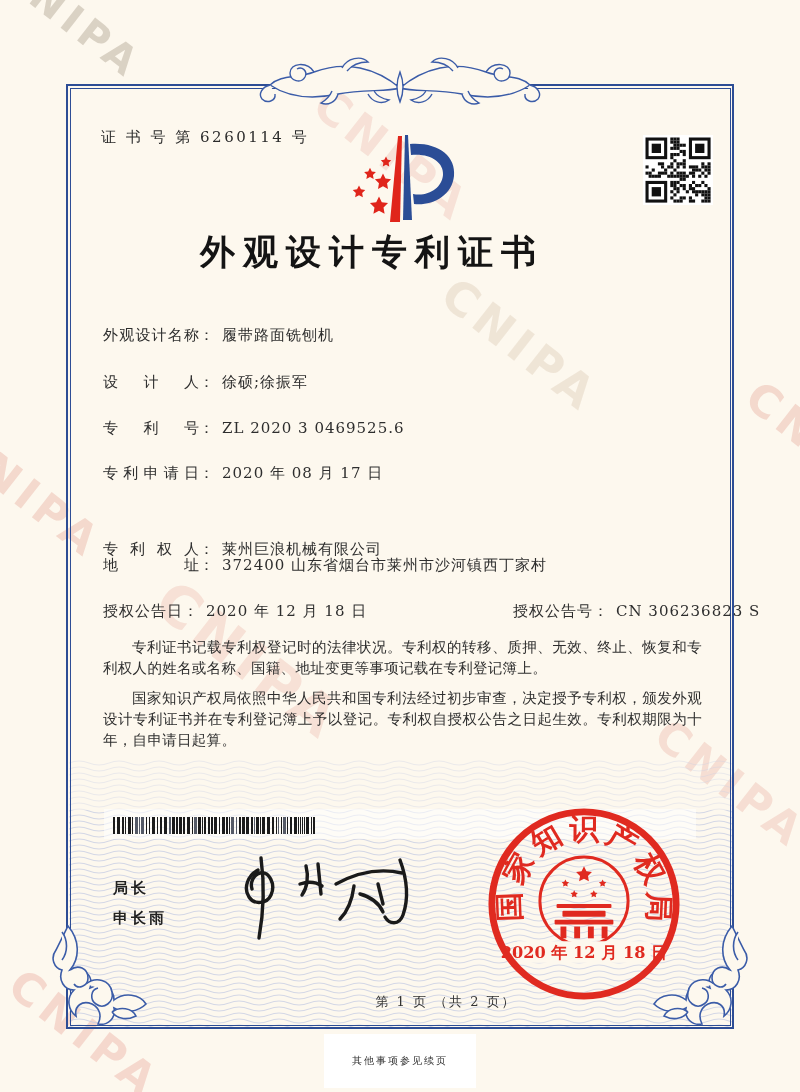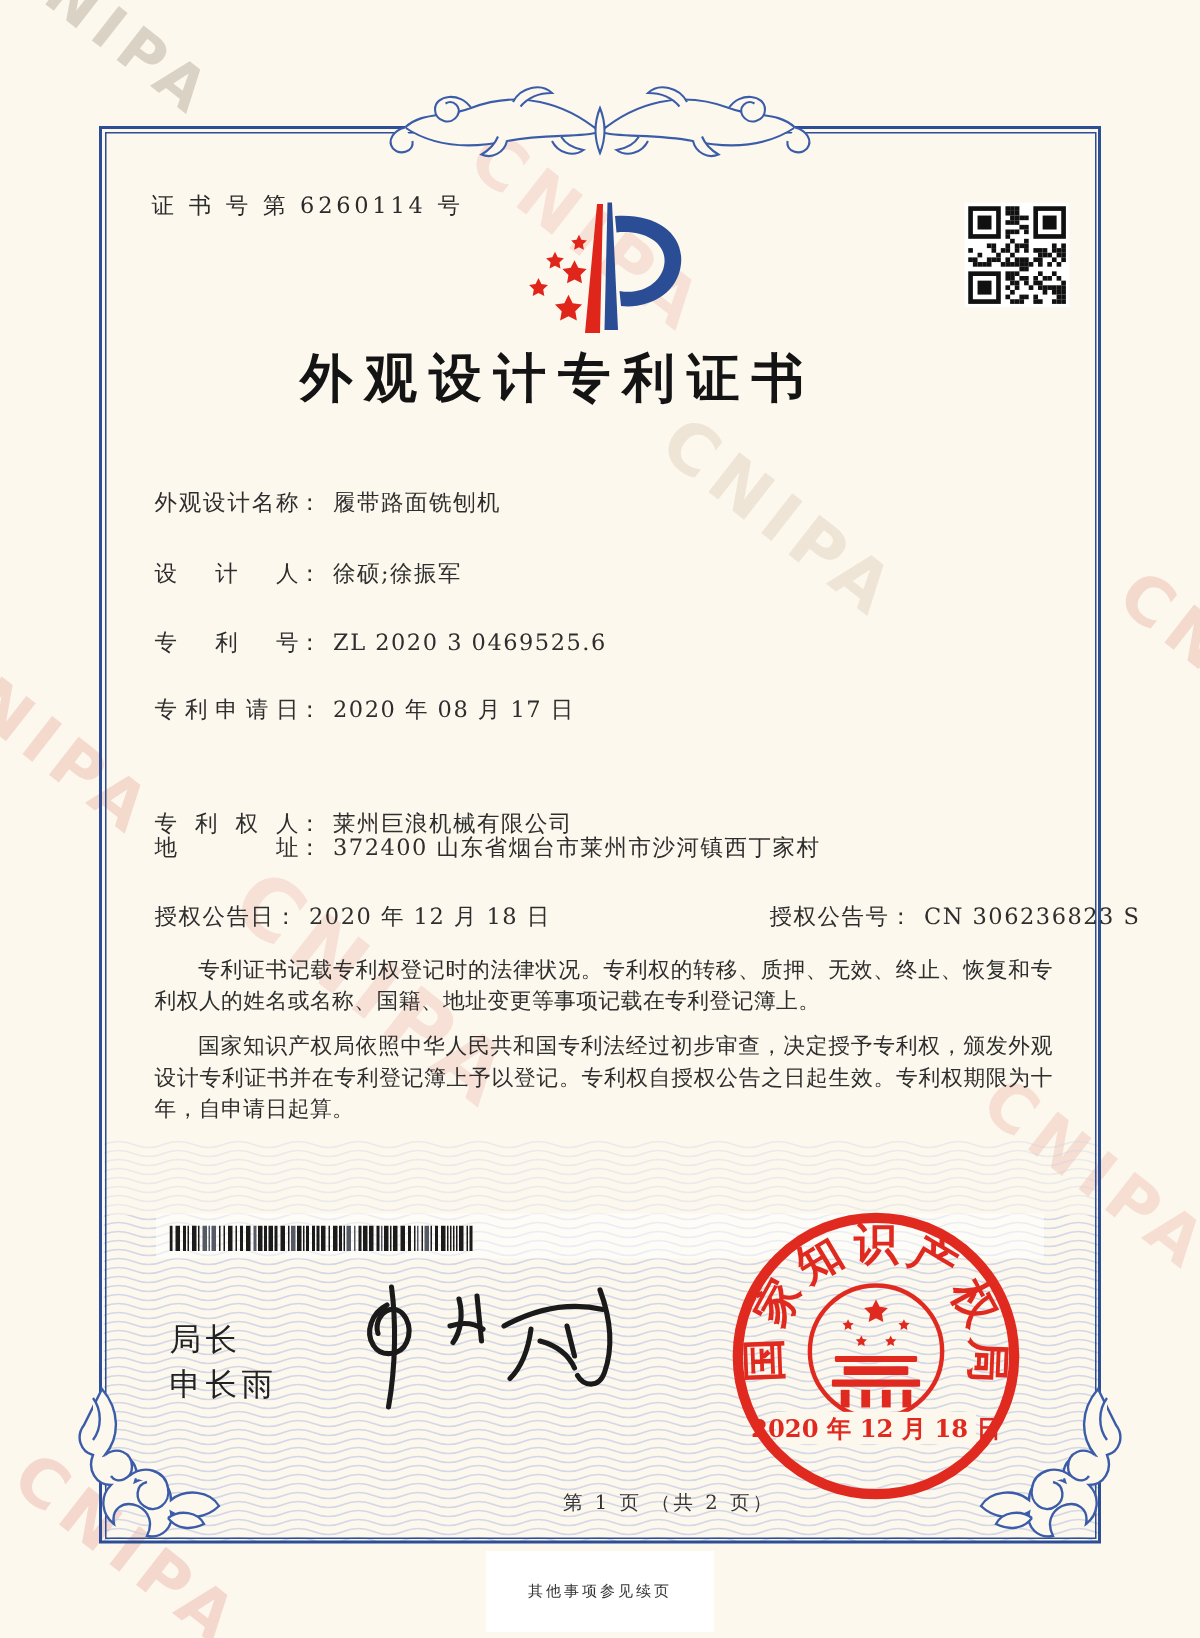--- a/index.html
+++ b/index.html
@@ -43,21 +43,21 @@
   .grant2{position:absolute; left:410px; top:0;}
   .paras{position:absolute; left:103px; top:637px; width:599px;}
   .paras p{
     margin:0 0 9px 0; font-size:14.5px; line-height:21px; text-indent:2em;
     letter-spacing:.3px; text-align:justify; color:#2e2e2e;
   }
   .barcode-strip{position:absolute; left:104px; top:809px; width:592px; height:30px; background:rgba(255,255,255,.55);}
   .barcode{position:absolute; left:113px; top:817px;}
   .signer{
     position:absolute; left:113px; font-family:"DejaVu Sans", sans-serif;
-    font-size:21px; font-weight:normal; letter-spacing:3px; color:#222;
+    font-size:15px; font-weight:bold; letter-spacing:3px; color:#222;
   }
   .signature{position:absolute; left:228px; top:848px;}
   .seal{position:absolute; left:486px; top:806px;}
   .page-info{
     position:absolute; left:66px; width:760px; top:993px; text-align:center;
     font-size:13px; letter-spacing:2px; color:#333;
   }
   .note-box{
     position:absolute; left:400px; top:1034px; transform:translateX(-50%);
     background:#ffffff; padding:20px 28px; font-size:10px; letter-spacing:2px;

